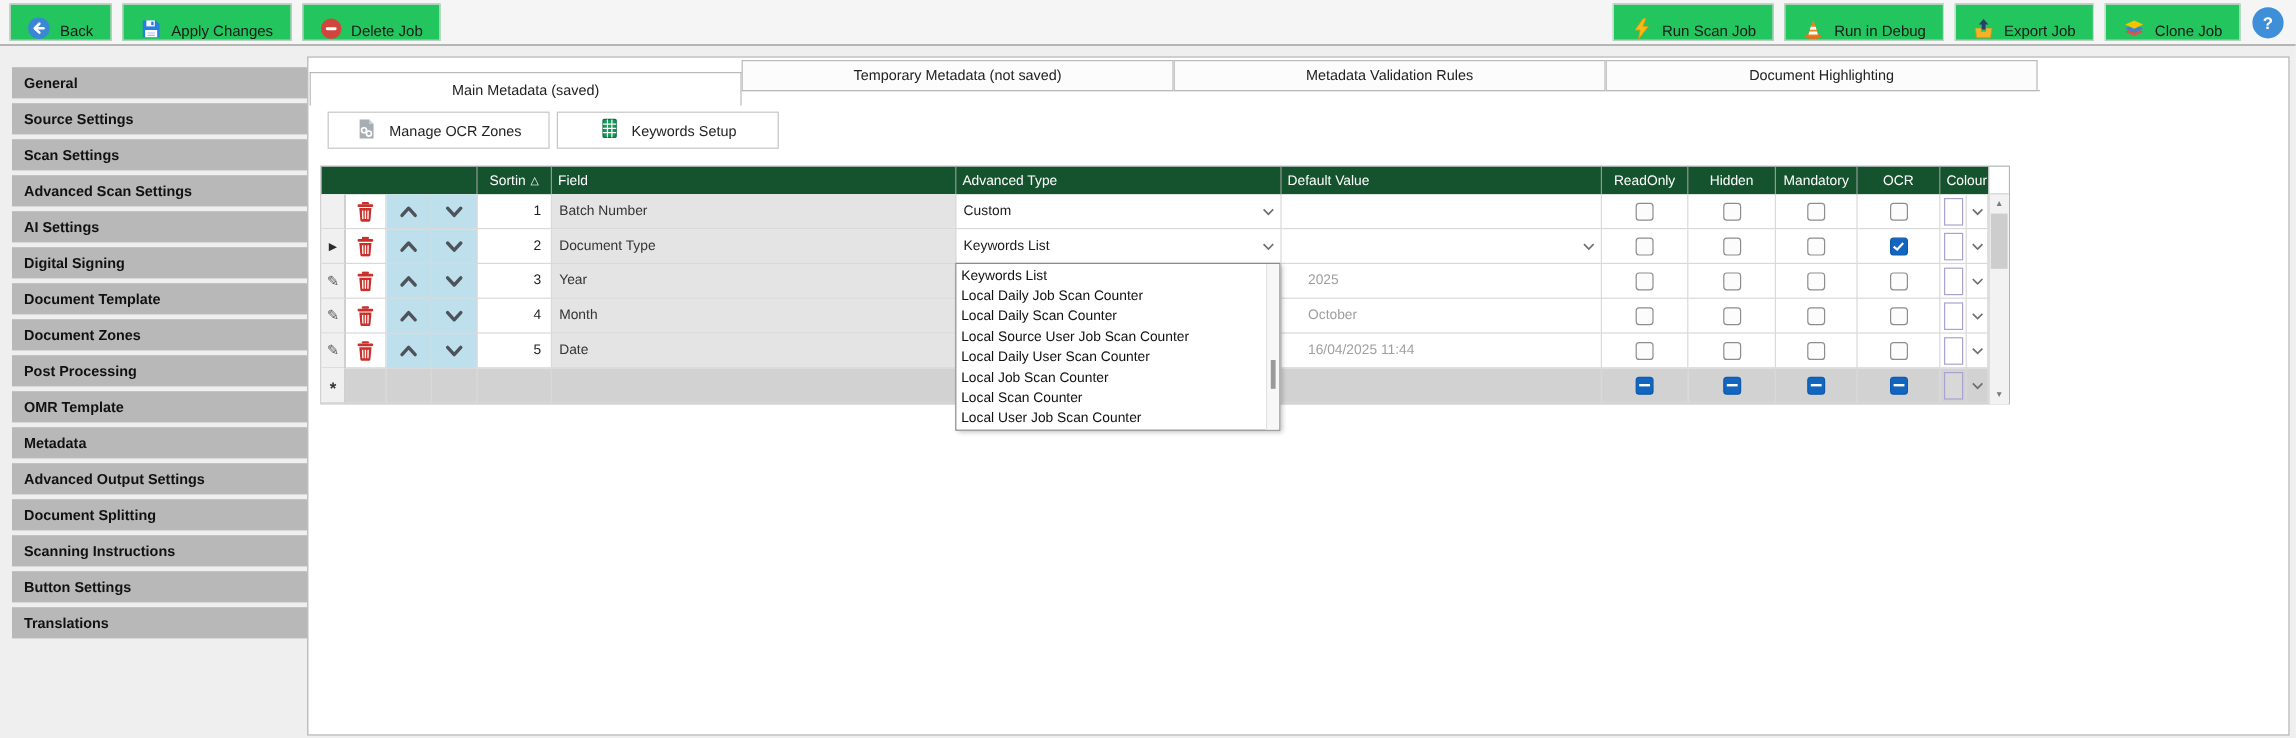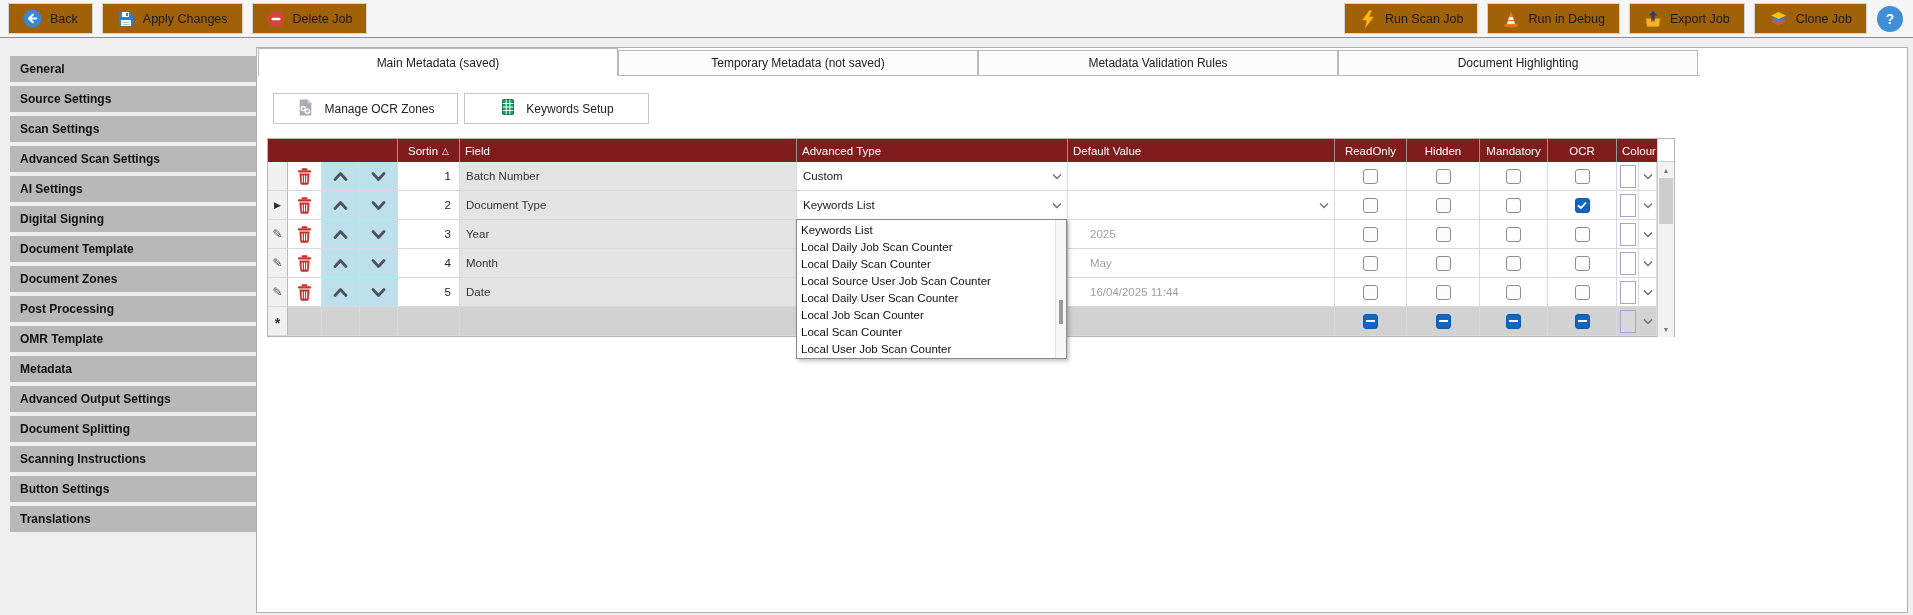--- a/index.html
+++ b/index.html
@@ -3,42 +3,42 @@
 <meta charset="utf-8">
 <style>
   *{margin:0;padding:0;box-sizing:border-box}
   html{background:#efefef}
   body{width:1913px;height:615px;position:relative;overflow:hidden;background:#efefef;
        font-family:"Liberation Sans","DejaVu Sans",sans-serif;color:#1a1a1a}
   
   .toolbar{position:absolute;left:0;top:0;width:1913px;height:38px;background:#f5f5f5;border-bottom:1px solid #8d8d8d}
   .tb-left{position:absolute;left:8px;top:3px;display:flex;gap:9px}
   .tb-right{position:absolute;right:46px;top:3px;display:flex;gap:9px}
-  .tb-btn{display:inline-flex;align-items:center;gap:8px;height:31px;padding:0 14px;background:#a16207;
+  .tb-btn{display:inline-flex;align-items:flex-end;gap:8px;height:31px;padding:0 14px;background:#22c55e;
           border:1px solid #d2d2d2;font-size:12.5px;cursor:pointer;white-space:nowrap}
   .tb-btn .ico{display:flex;align-items:center}
   .help-btn{position:absolute;right:10px;top:6px;width:26px;height:26px;border-radius:50%;background:#3f8fd8;
             color:#fff;font-weight:bold;font-size:14px;display:flex;align-items:center;justify-content:center;cursor:pointer}
   
   .sidebar{position:absolute;left:10px;top:56px;width:250px}
   .side-item{height:26px;line-height:26px;background:#b8b8b8;margin-bottom:4px;padding-left:10px;
              font-size:12px;font-weight:bold;color:#111;cursor:pointer;white-space:nowrap;overflow:hidden}
   
   .panel{position:absolute;left:256px;top:47px;width:1652px;height:566px;background:#fff;border:1px solid #b1b1b1}
   .tabs{position:absolute;left:1px;top:0;display:flex;z-index:2}
   .tab{width:360px;height:26px;margin-top:2px;background:#fcfcfc;border:1px solid #b9b9b9;font-size:12px;color:#222;
        display:flex;align-items:center;justify-content:center;cursor:pointer;position:relative;white-space:nowrap}
-  .tab.active{margin-top:0;height:28px;background:#fff;border-bottom:none;z-index:3}
+  .tab.active{margin-top:12px;height:28px;background:#fff;border-bottom:none;z-index:3}
   .tabline{position:absolute;left:1px;top:27px;width:1442px;height:1px;background:#b9b9b9;z-index:1}
   .actions{position:absolute;left:16px;top:45px;display:flex;gap:6px}
   .act-btn{width:185px;height:31px;background:#fff;border:1px solid #c6c6c6;display:flex;align-items:center;
            justify-content:center;gap:9px;font-size:12px;color:#222;cursor:pointer;white-space:nowrap}
   
   .grid{position:absolute;left:10px;top:90px;width:1408px;border:1px solid #b5b5b5;font-size:11.5px;background:#fff}
-  .g-h{display:flex;height:23px;background:#7f1d1d;color:#fff}
+  .g-h{display:flex;height:23px;background:#14532d;color:#fff}
   .hc{display:flex;align-items:center;padding:0 5px;border-right:1px solid #979797;overflow:hidden;white-space:nowrap;cursor:default}
   .hc.center{justify-content:center}
   .h-grp{width:130px}.h-srt{width:62px;justify-content:center}.h-fld{width:337px}.h-dt{width:271px}.h-dv{width:267px}
   .h-ro{width:72px}.h-hd{width:73px}.h-mn{width:68px}.h-oc{width:69px}.h-col{width:40px;border-right:none}
   .sortglyph{font-size:9px;margin-left:4px}
   .row{display:flex;height:29px;background:#fff}
   .bc{display:flex;align-items:center;border-right:1px solid #d9d9d9;border-bottom:1px solid #d9d9d9;overflow:hidden}
   .c-ind{width:20px;background:#f0f0f0;border-right:1px solid #b9b9b9;justify-content:center}
   .c-del{width:34px;justify-content:center;cursor:pointer}
   .c-up,.c-dn{width:38px;background:#bedfec;justify-content:center;cursor:pointer}
@@ -437,21 +437,21 @@
           </div>
           <div class="bc c-dn">
             <svg width="17" height="13" viewBox="0 0 17 13">
               <polyline points="3,3.5 8.5,9.5 14,3.5" fill="none" stroke="#4d5358" stroke-width="2.8" stroke-linecap="round" stroke-linejoin="round"></polyline>
             </svg>
           </div>
           <div class="bc c-srt">4</div>
           <div class="bc c-fld">Month</div>
           <div class="bc c-dt"></div>
           <div class="bc c-dv">
-            <span class="muted">May</span>
+            <span class="muted">October</span>
           </div>
           <div class="bc c-ro">
             <div class="cb"></div>
           </div>
           <div class="bc c-hd">
             <div class="cb"></div>
           </div>
           <div class="bc c-mn">
             <div class="cb"></div>
           </div>

